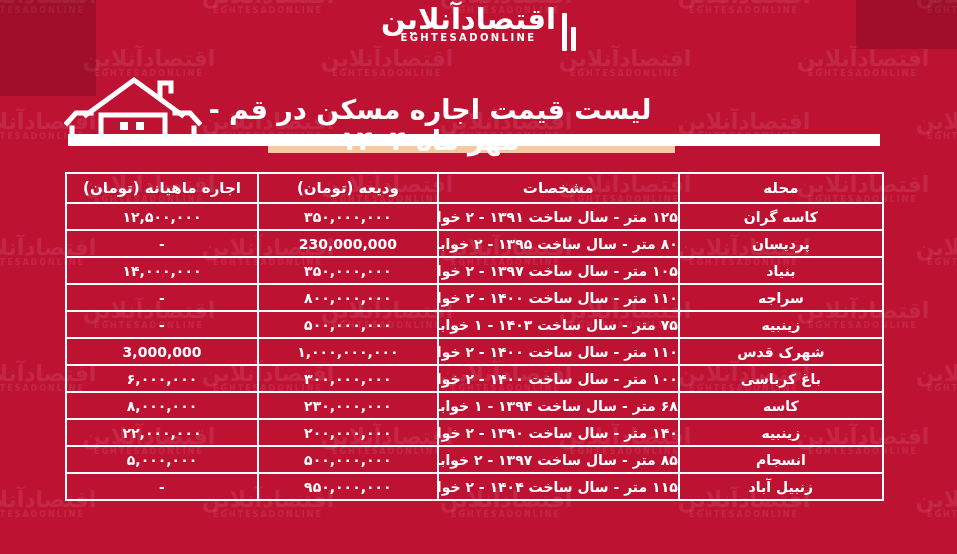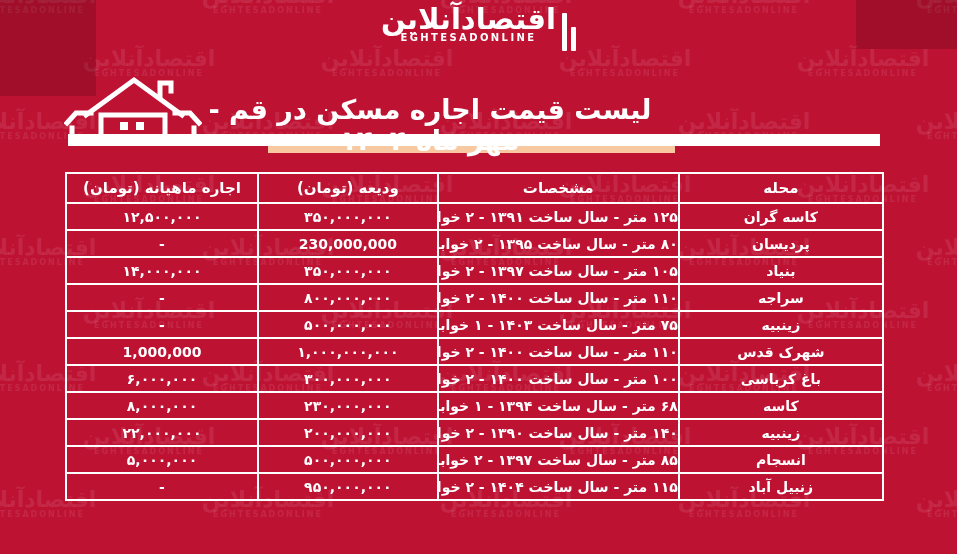--- a/index.html
+++ b/index.html
@@ -305,21 +305,21 @@
           <tr>
       <td>زینبیه</td>
       <td>۷۵ متر - سال ساخت ۱۴۰۳ - ۱ خوابه</td>
       <td>۵۰۰,۰۰۰,۰۰۰</td>
       <td>-</td>
     </tr>
           <tr>
       <td>شهرک قدس</td>
       <td>۱۱۰ متر - سال ساخت ۱۴۰۰ - ۲ خوابه</td>
       <td>۱,۰۰۰,۰۰۰,۰۰۰</td>
-      <td>1,000,000</td>
+      <td>3,000,000</td>
     </tr>
           <tr>
       <td>باغ کرباسی</td>
       <td>۱۰۰ متر - سال ساخت ۱۴۰۰ - ۲ خوابه</td>
       <td>۳۰۰,۰۰۰,۰۰۰</td>
       <td>۶,۰۰۰,۰۰۰</td>
     </tr>
           <tr>
       <td>کاسه</td>
       <td>۶۸ متر - سال ساخت ۱۳۹۴ - ۱ خوابه</td>

